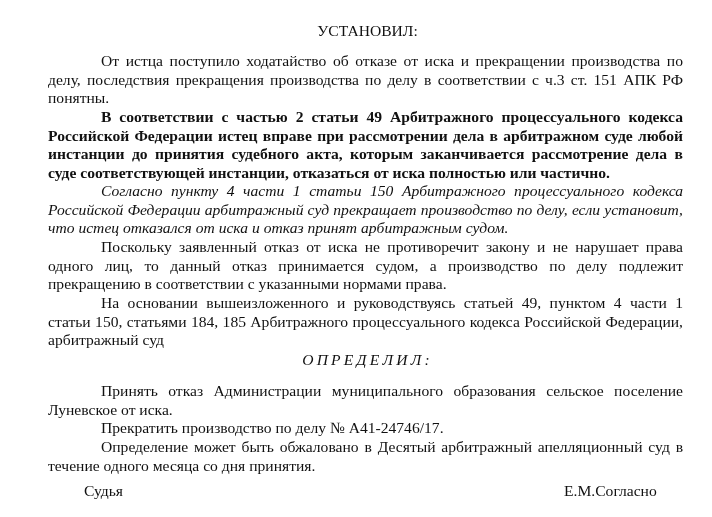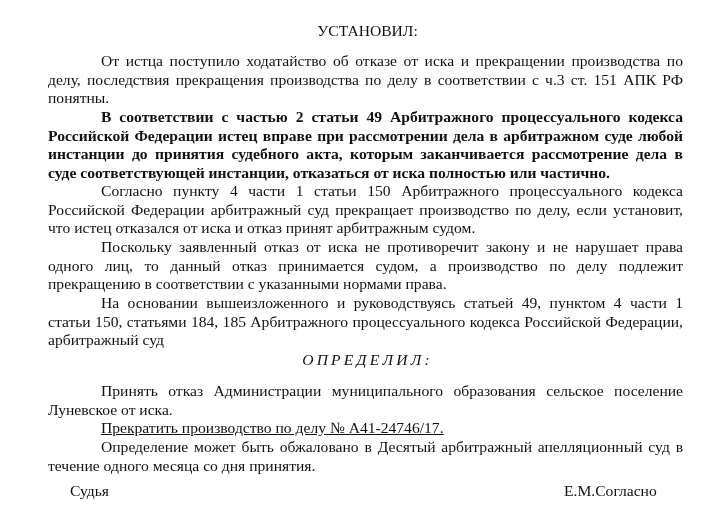--- a/index.html
+++ b/index.html
@@ -48,31 +48,31 @@
 <body>
 
 <div class="page-root">
 
   <div class="heading" style="top:22px;">УСТАНОВИЛ:</div>
 
   <p class="para" style="top:40px;">От истца поступило ходатайство об отказе от иска и прекращении производства по делу, последствия прекращения производства по делу в соответствии с ч.3 ст. 151 АПК РФ понятны.</p>
 
   <p class="para" style="top:96px;font-weight:bold;">В соответствии с частью 2 статьи 49 Арбитражного процессуального кодекса Российской Федерации истец вправе при рассмотрении дела в арбитражном суде любой инстанции до принятия судебного акта, которым заканчивается рассмотрение дела в суде соответствующей инстанции, отказаться от иска полностью или частично.</p>
 
-  <p class="para" style="top:170px;">Согласно пункту 4 части 1 статьи 150 Арбитражного процессуального кодекса Российской Федерации арбитражный суд прекращает производство по делу, если установит, что истец отказался от иска и отказ принят арбитражным судом.</p>
+  <p class="para" style="top:170px;font-style:italic;">Согласно пункту 4 части 1 статьи 150 Арбитражного процессуального кодекса Российской Федерации арбитражный суд прекращает производство по делу, если установит, что истец отказался от иска и отказ принят арбитражным судом.</p>
 
   <p class="para" style="top:226px;">Поскольку заявленный отказ от иска не противоречит закону и не нарушает права одного лиц, то данный отказ принимается судом, а производство по делу подлежит прекращению в соответствии с указанными нормами права.</p>
 
   <p class="para" style="top:282px;">На основании вышеизложенного и руководствуясь статьей 49, пунктом 4 части 1 статьи 150, статьями 184, 185 Арбитражного процессуального кодекса Российской Федерации, арбитражный суд</p>
 
   <div class="heading spaced" style="top:351px;">ОПРЕДЕЛИЛ:</div>
 
   <p class="para" style="top:370px;">Принять отказ Администрации муниципального образования сельское поселение Луневское от иска.</p>
 
-  <p class="para" style="top:407px;text-decoration:underline;">Прекратить производство по делу № А41-24746/17.</p>
+  <p class="para" style="top:407px;">Прекратить производство по делу № А41-24746/17.</p>
 
   <p class="para" style="top:426px;">Определение может быть обжаловано в Десятый арбитражный апелляционный суд в течение одного месяца со дня принятия.</p>
 
-  <div class="sign" style="left:70px;">Судья</div>
+  <div class="sign" style="left:84px;">Судья</div>
 
   <div class="sign" style="left:564px;">Е.М.Согласно</div>
 
 </div>
 
 </body></html>

